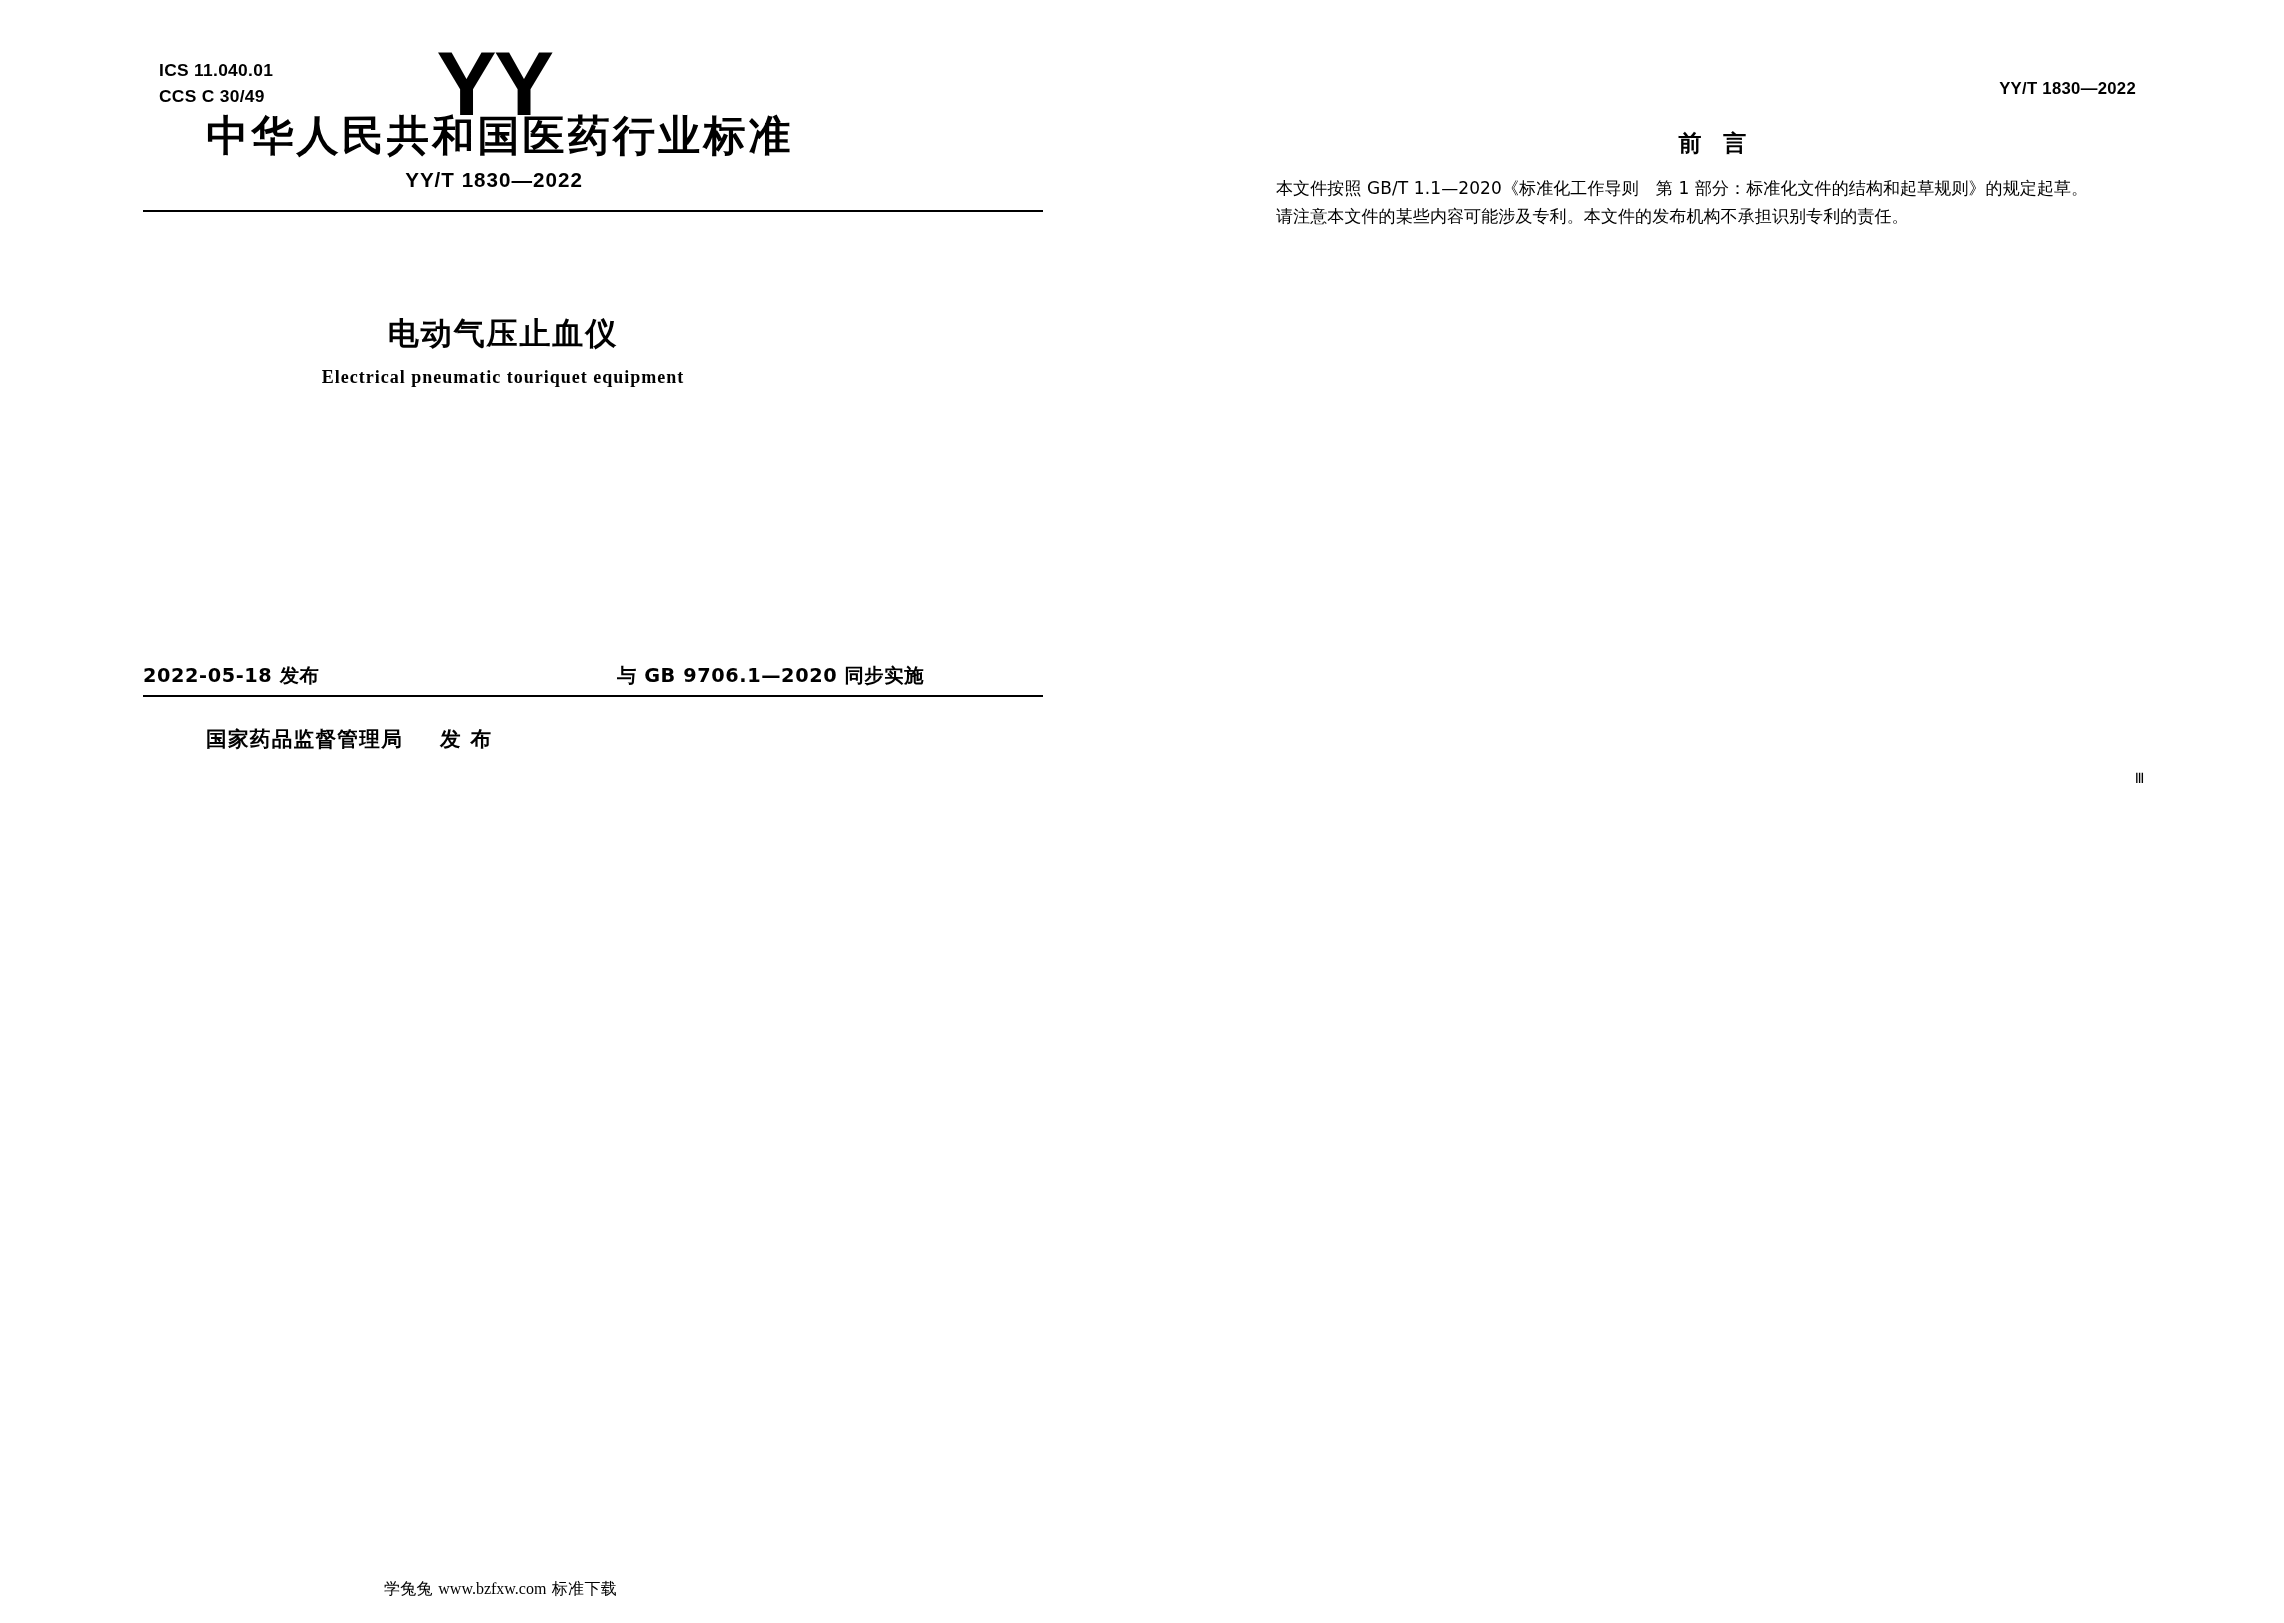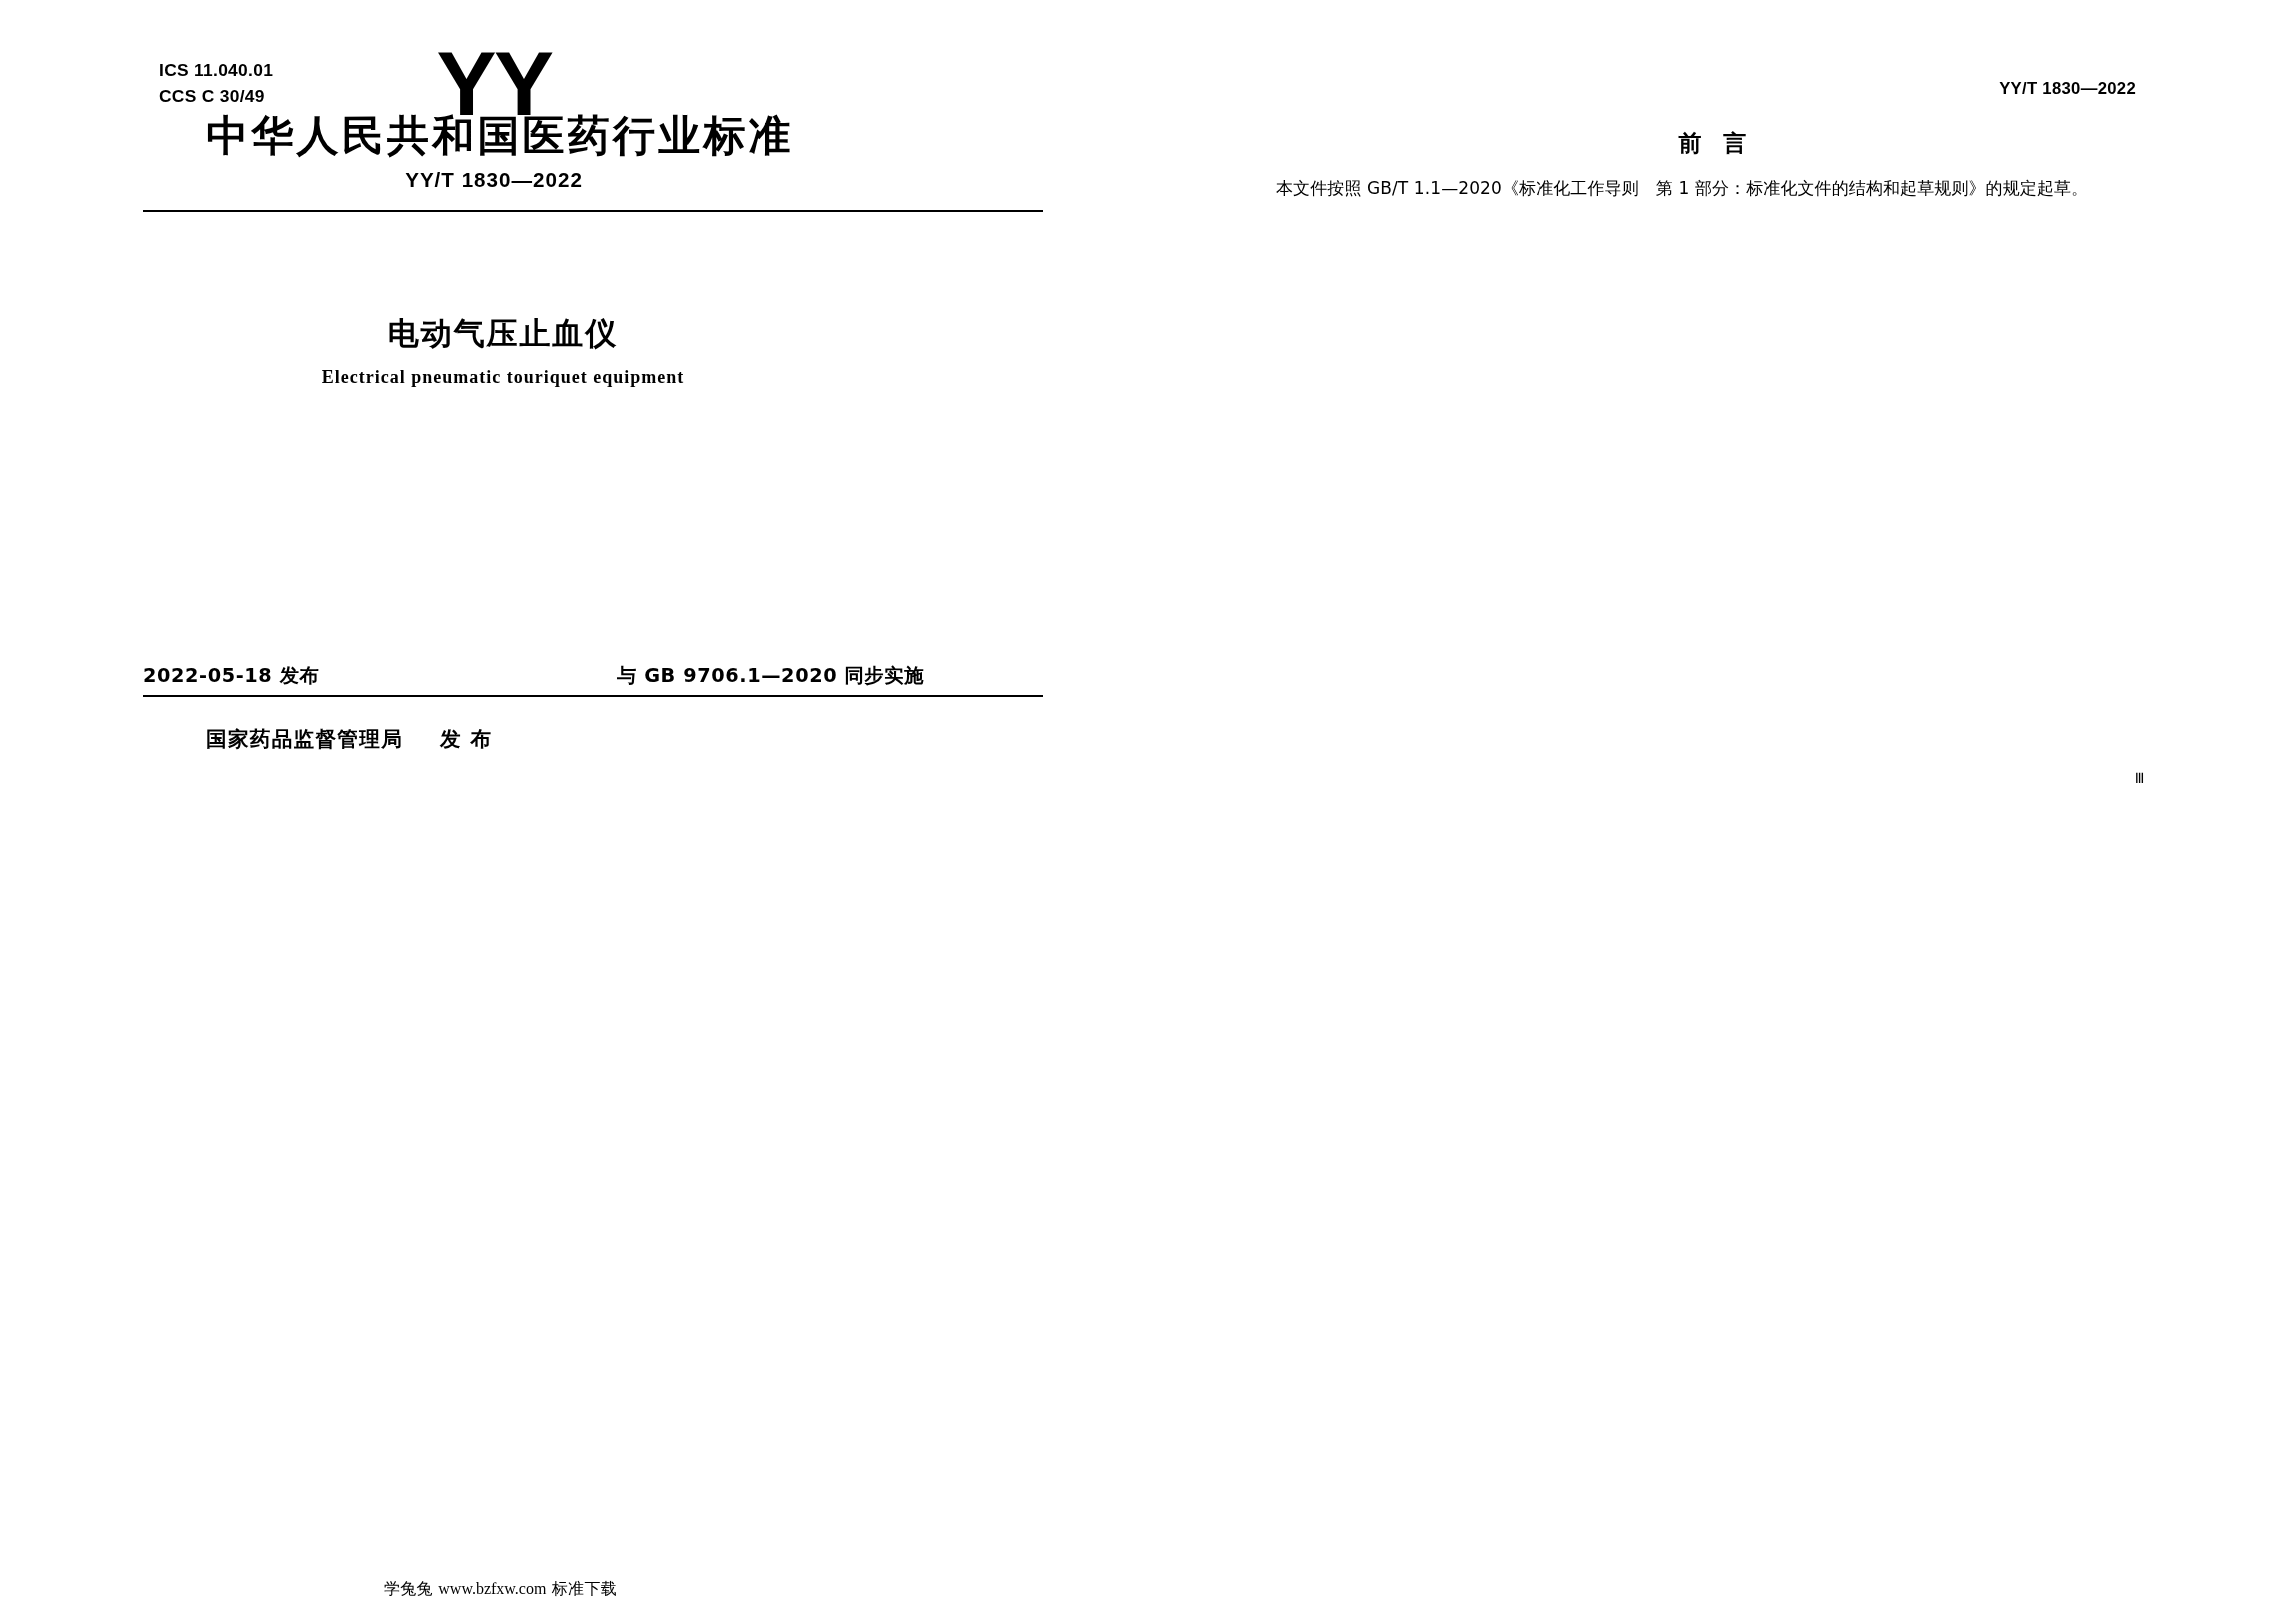--- a/index.html
+++ b/index.html
@@ -263,20 +263,21 @@
   </div>
 
   <div class="page page-right">
 
     <div class="fw-header">YY/T 1830—2022</div>
 
     <div class="fw-title">前<span class="sp"></span>言</div>
 
     <div class="fw-body">
       <p class="indent">本文件按照 GB/T 1.1—2020《标准化工作导则　第 1 部分：标准化文件的结构和起草规则》的规定起草。</p>
+      <p class="indent">请注意本文件的某些内容可能涉及专利。本文件的发布机构不承担识别专利的责任。</p>
     </div>
 
     <div class="fw-page-num">Ⅲ</div>
 
   </div>
 
 </div>
 
 
 </body></html>

